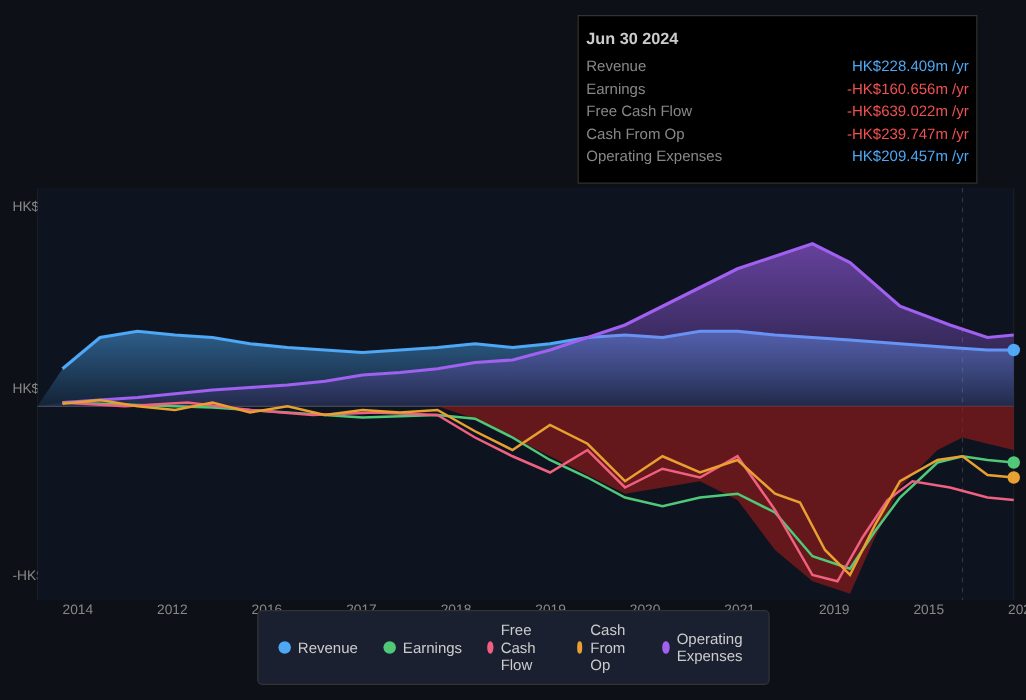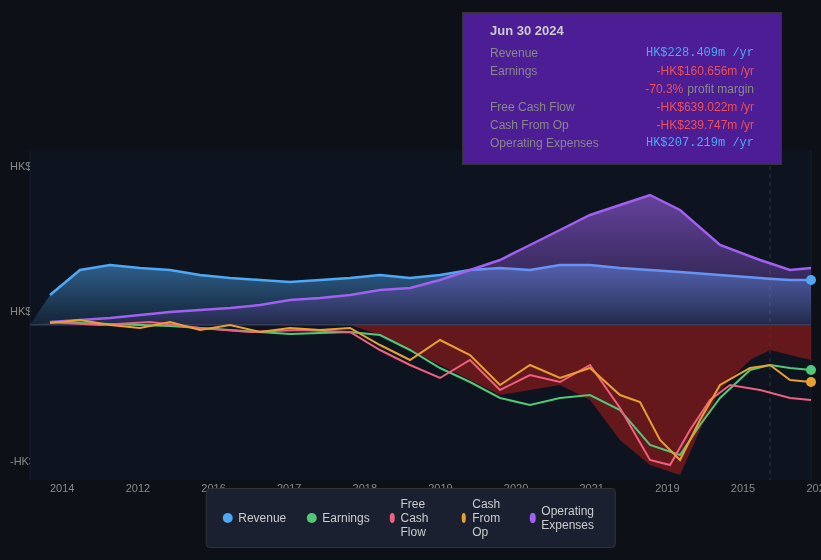--- a/index.html
+++ b/index.html
@@ -17,23 +17,23 @@
       position: relative;
       width: 821px;
       height: 560px;
     }
 
     
     #tooltip-box {
       position: absolute;
       top: 12px;
       left: 462px;
-      background: #4c1d95;
+      background: #000000;
       border: 1px solid #333;
-      padding: 10px 27px;
+      padding: 10px 6px;
       min-width: 320px;
       z-index: 10;
     }
 
     #tooltip-date {
       color: #ccc;
       font-size: 13px;
       font-weight: bold;
       margin-bottom: 8px;
     }
@@ -48,21 +48,21 @@
 
     .tooltip-label {
       color: #888;
       white-space: nowrap;
     }
 
     .tooltip-value {
       white-space: nowrap;
     }
 
-    .tv-blue { color: #4ea8f5; font-family: Liberation Mono, monospace; }
+    .tv-blue { color: #4ea8f5; }
     .tv-red { color: #f05050; }
 
     .profit-margin-row {
       display: flex;
       justify-content: flex-end;
       font-size: 12px;
       margin-bottom: 4px;
     }
 
     .profit-margin-pct { color: #f05050; margin-right: 4px; }
@@ -150,38 +150,34 @@
 
     <div class="tooltip-row">
       <span class="tooltip-label">Revenue</span>
       <span class="tooltip-value tv-blue">HK$228.409m /yr</span>
     </div>
 
     <div class="tooltip-row">
       <span class="tooltip-label">Earnings</span>
       <span class="tooltip-value tv-red">-HK$160.656m /yr</span>
     </div>
-    <div class="profit-margin-row">
-      <span class="profit-margin-pct">-70.3%</span>
-      <span class="profit-margin-label">profit margin</span>
-    </div>
 
     <div class="tooltip-row">
       <span class="tooltip-label">Free Cash Flow</span>
       <span class="tooltip-value tv-red">-HK$639.022m /yr</span>
     </div>
 
     <div class="tooltip-row">
       <span class="tooltip-label">Cash From Op</span>
       <span class="tooltip-value tv-red">-HK$239.747m /yr</span>
     </div>
 
     <div class="tooltip-row">
       <span class="tooltip-label">Operating Expenses</span>
-      <span class="tooltip-value tv-blue">HK$207.219m /yr</span>
+      <span class="tooltip-value tv-blue">HK$209.457m /yr</span>
     </div>
   </div>
 
   <div id="y-label-top">HK$800m</div>
   <div id="y-label-mid">HK$0</div>
   <div id="y-label-bot">-HK$1b</div>
 
   <svg id="main-chart" width="821" height="480" style="position:absolute; top:150px; left:0;">
 
     <defs>

